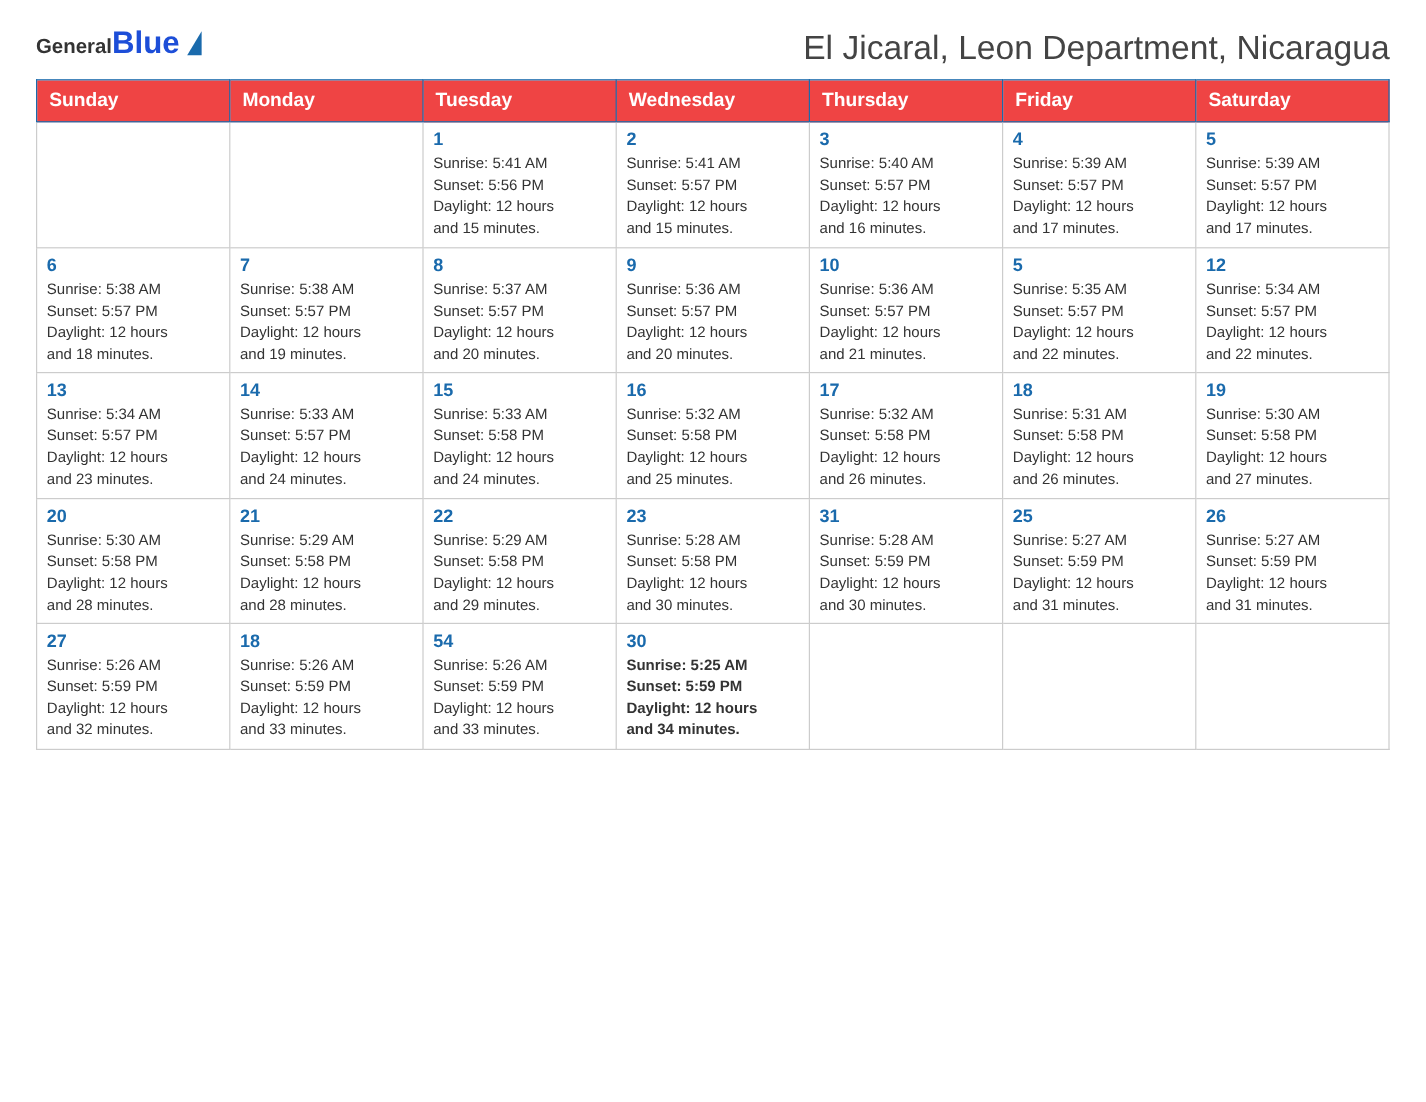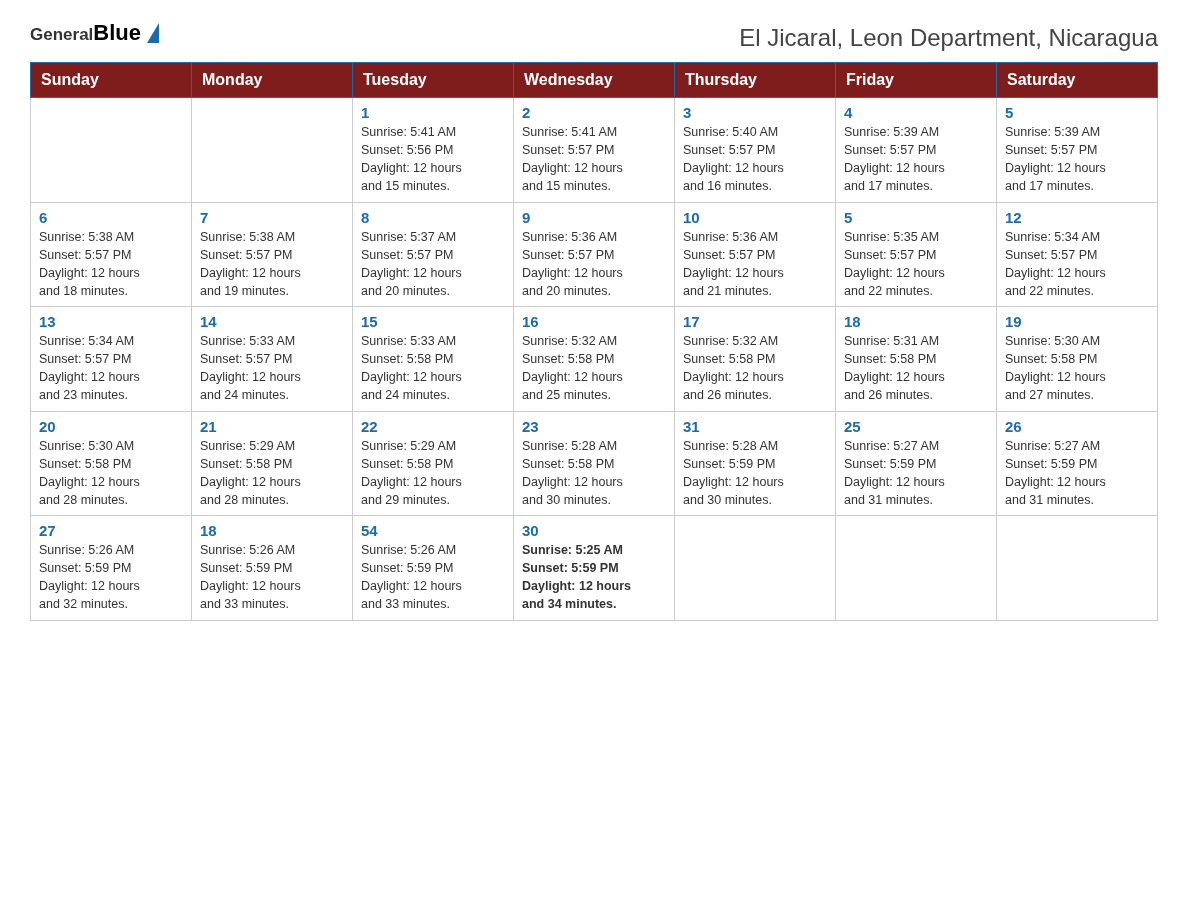--- a/index.html
+++ b/index.html
@@ -19,53 +19,53 @@
       display: flex;
       align-items: center;
       gap: 4px;
     }
     .logo-text-general {
       font-size: 17px;
       font-weight: bold;
       color: #333;
     }
     .logo-text-blue {
-      font-size: 22px;
+      font-size: 26px;
       font-weight: bold;
-      color: #000000;
+      color: #1d4ed8;
     }
     .logo-icon {
       width: 0;
       height: 0;
       border-left: 12px solid transparent;
       border-bottom: 20px solid #1a6aac;
       display: inline-block;
       margin-left: 2px;
     }
     .title-block {
       text-align: right;
     }
     .calendar-title {
       font-size: 52px;
       font-weight: normal;
       color: #222;
       line-height: 1.1;
     }
     .calendar-subtitle {
-      font-size: 24px;
+      font-size: 28px;
       color: #444;
       margin-top: 4px;
     }
     .calendar-table {
       width: 100%;
       border-collapse: collapse;
       margin-top: 10px;
     }
     .calendar-table thead th {
-      background-color: #7f1d1d;
+      background-color: #ef4444;
       color: #fff;
       font-size: 16px;
       font-weight: bold;
       padding: 8px 10px;
       text-align: left;
       border: 1px solid #1a6aac;
     }
     .calendar-table tbody td {
       border: 1px solid #ccc;
       vertical-align: top;

